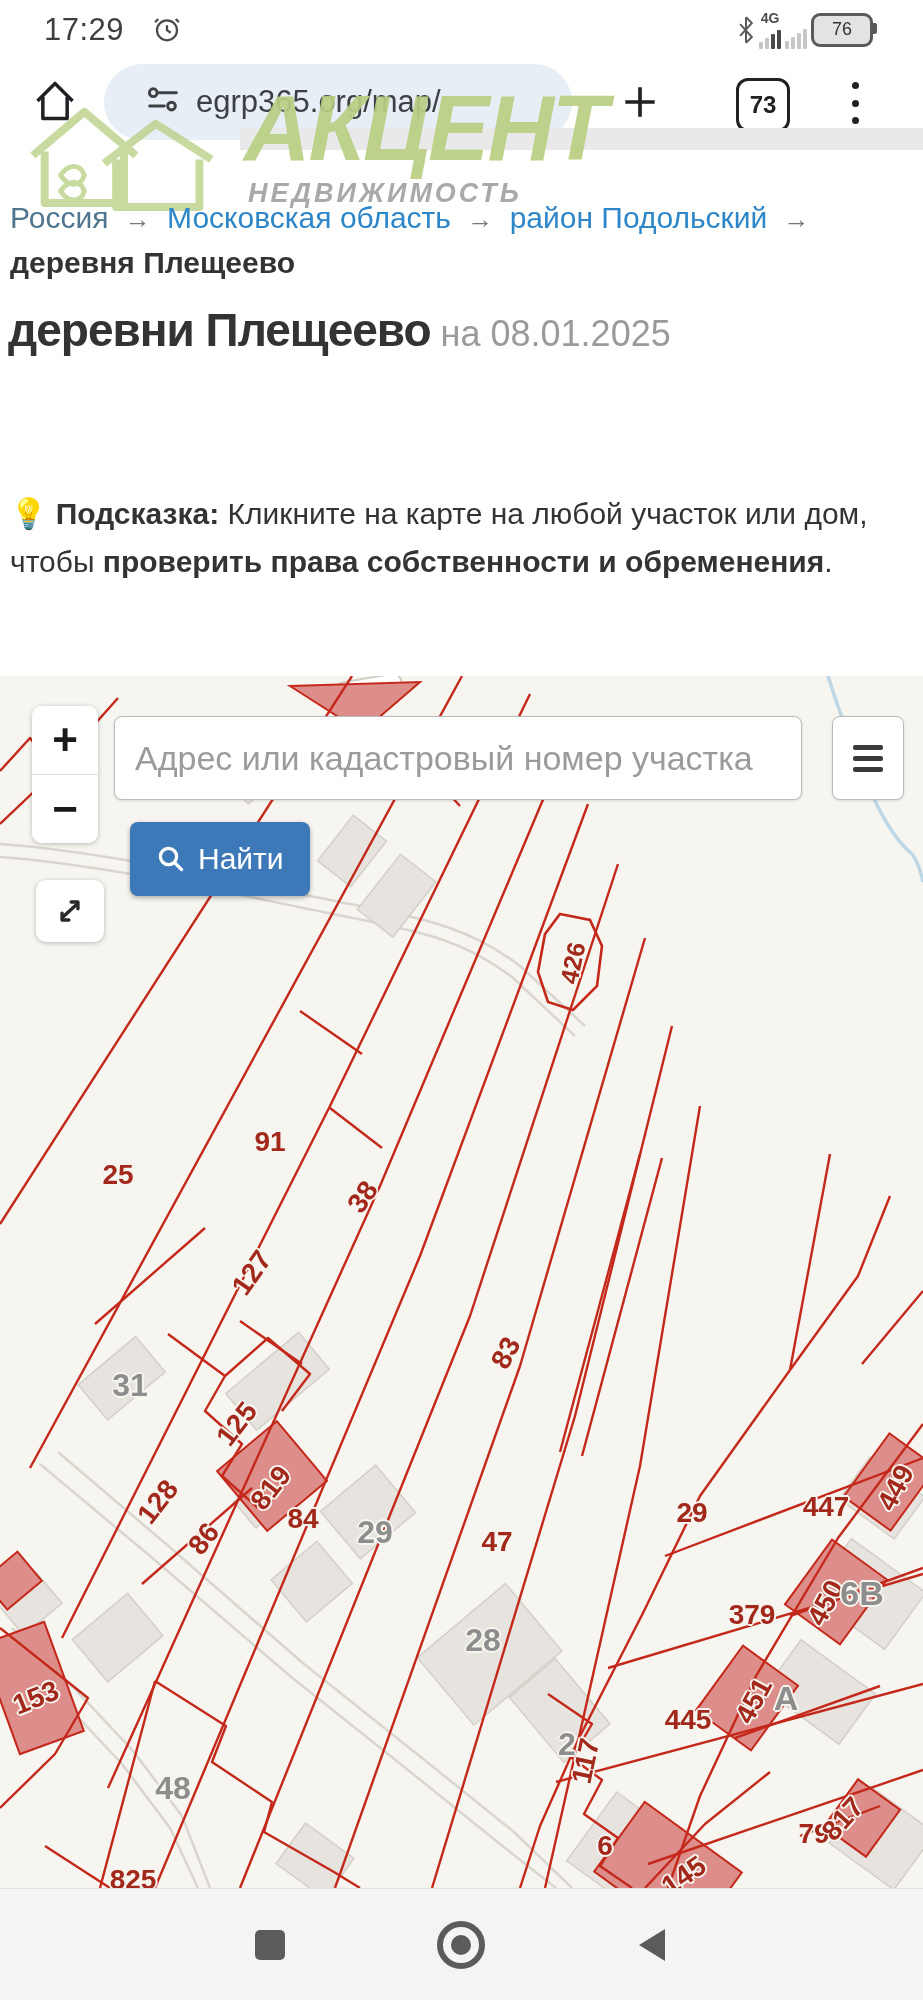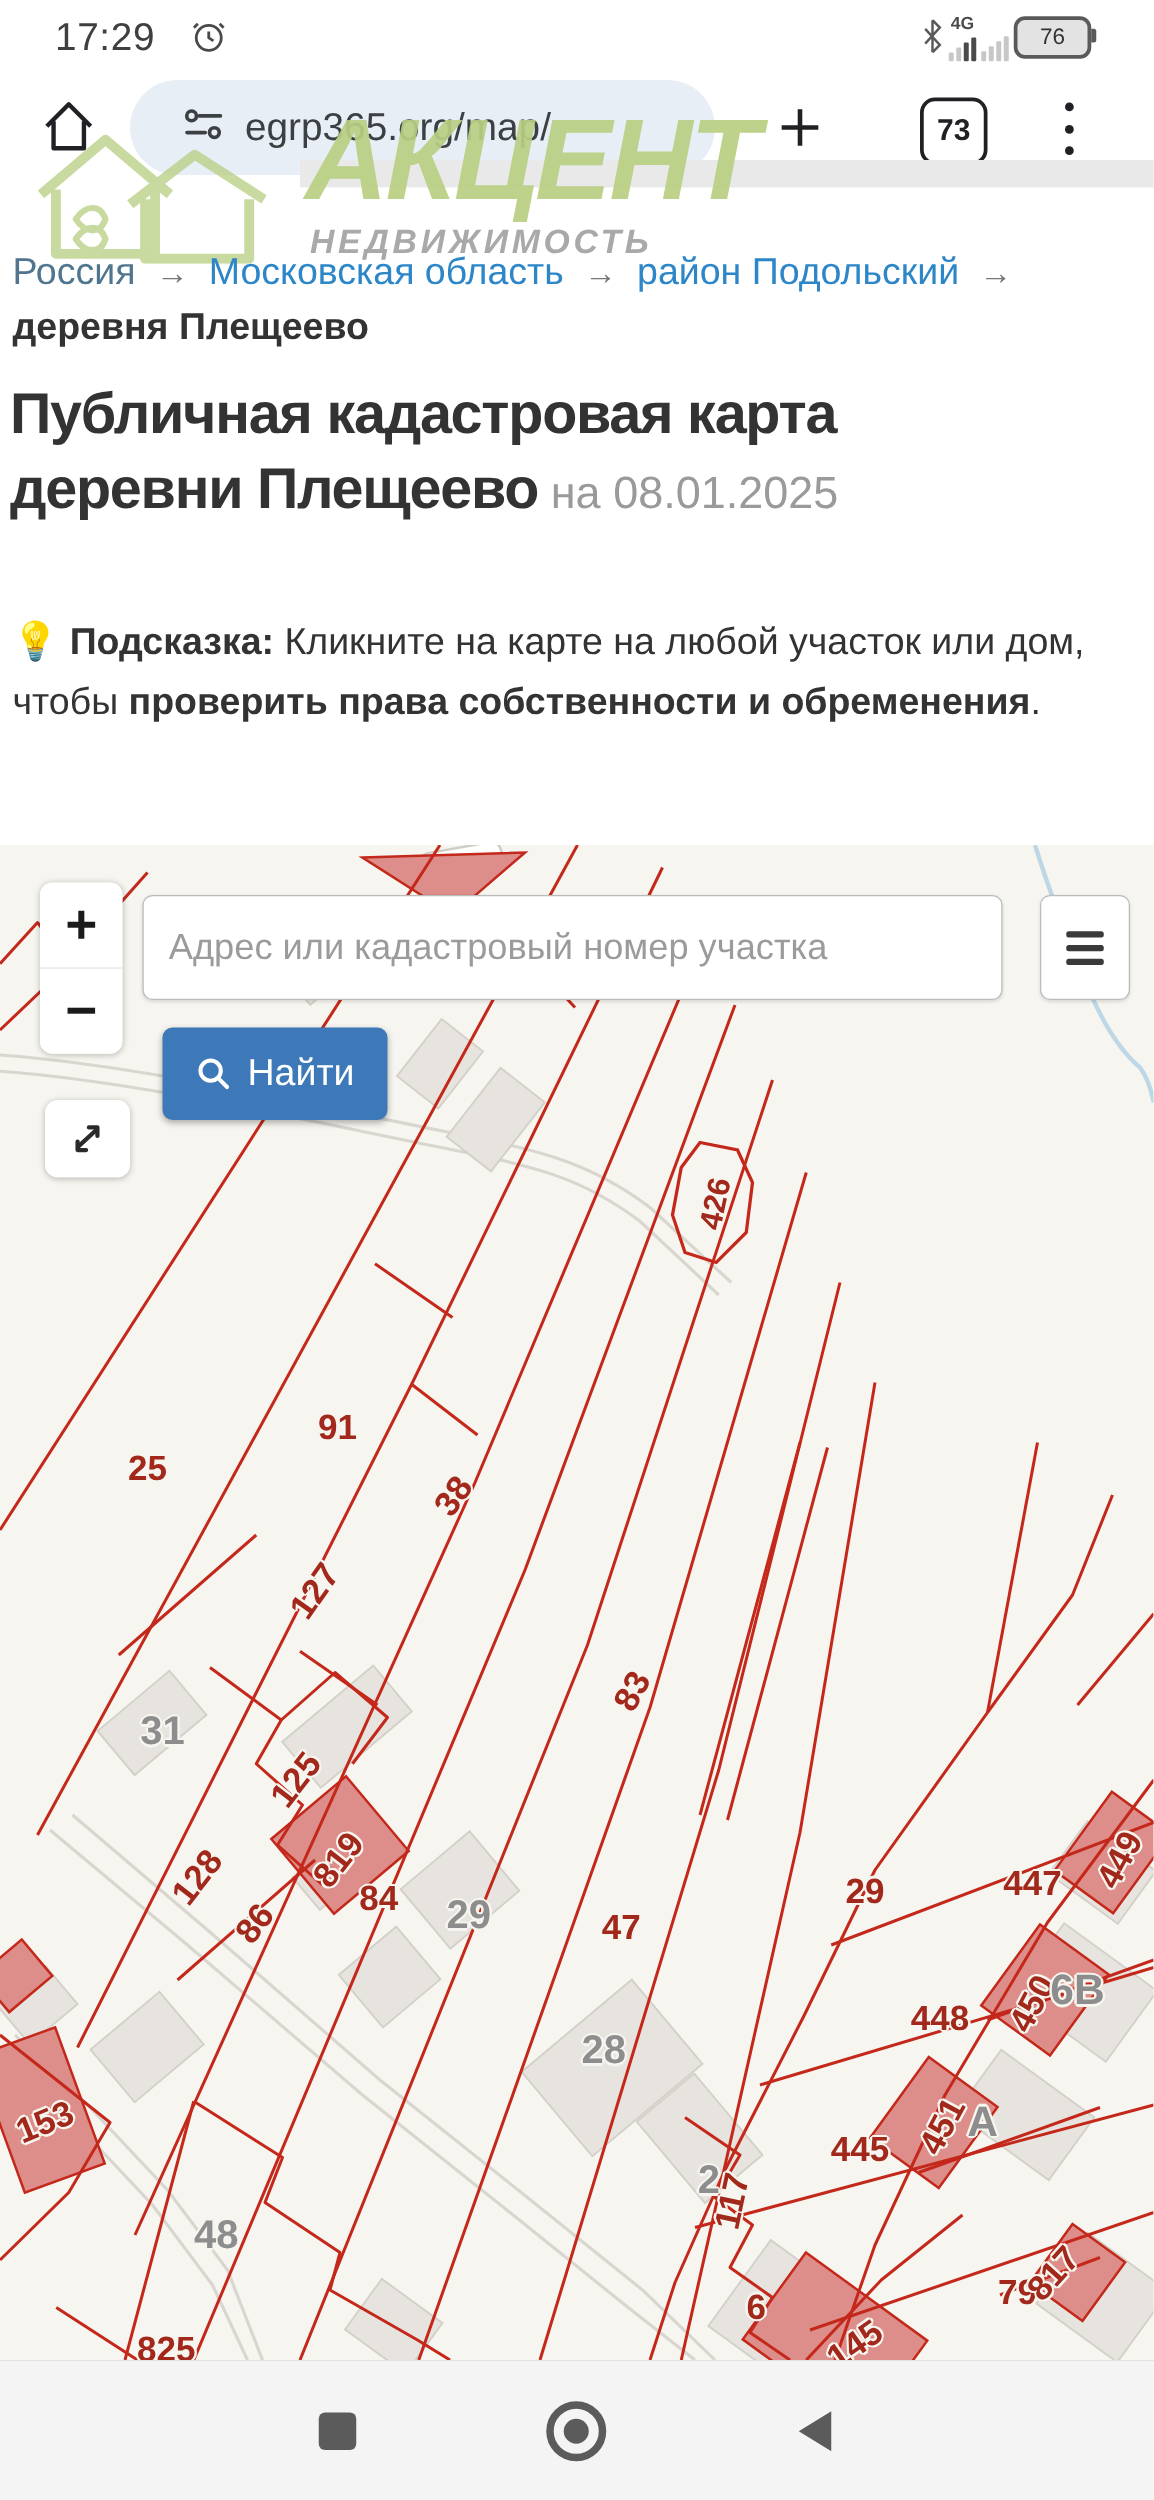--- a/index.html
+++ b/index.html
@@ -55,21 +55,21 @@
   .map{position:absolute;left:0;top:676px;width:923px;height:1212px;background:#f7f5ef;overflow:hidden;border-bottom:1px solid #ddd;}
   .map svg.canvas{position:absolute;left:0;top:0;}
   .map-label{position:absolute;transform:translate(-50%,-50%);font-weight:600;white-space:nowrap;
     text-shadow:-2px 0 #f7f5ef,2px 0 #f7f5ef,0 -2px #f7f5ef,0 2px #f7f5ef,-1px -1px #f7f5ef,1px 1px #f7f5ef,1px -1px #f7f5ef,-1px 1px #f7f5ef;}
   
   .zoom-panel{position:absolute;left:32px;top:30px;width:66px;background:#fff;border-radius:10px;box-shadow:0 1px 5px rgba(0,0,0,.25);overflow:hidden;}
   .zoom-btn{width:66px;height:68px;display:flex;align-items:center;justify-content:center;font-size:44px;font-weight:700;color:#1a1a1a;background:#fff;}
   .zoom-div{height:1px;background:#e0e0e0;}
   .fs-btn{position:absolute;left:36px;top:204px;width:68px;height:62px;background:#fff;border-radius:10px;box-shadow:0 1px 5px rgba(0,0,0,.25);display:flex;align-items:center;justify-content:center;}
   .search-box{position:absolute;left:114px;top:40px;width:688px;height:84px;background:#fff;border:1px solid #bbb;border-radius:8px;box-sizing:border-box;display:flex;align-items:center;padding:0 18px;box-shadow:0 1px 3px rgba(0,0,0,.12);}
-  .search-box input{border:none;outline:none;width:100%;font-size:29px;color:#a21caf;font-family:inherit;background:transparent;}
+  .search-box input{border:none;outline:none;width:100%;font-size:34px;color:#a21caf;font-family:inherit;background:transparent;}
   .search-box input::placeholder{color:#9b9b9b;}
   .menu-btn{position:absolute;left:832px;top:40px;width:72px;height:84px;background:#fff;border:1px solid #bbb;border-radius:8px;box-sizing:border-box;display:flex;flex-direction:column;align-items:center;justify-content:center;gap:6px;box-shadow:0 1px 3px rgba(0,0,0,.12);}
   .menu-btn i{width:30px;height:5px;background:#3a3a3a;border-radius:2px;}
   .find-btn{position:absolute;left:130px;top:146px;height:74px;background:#3d79b8;border-radius:8px;display:flex;align-items:center;gap:12px;padding:0 26px;box-shadow:0 2px 5px rgba(0,0,0,.3);}
   .find-btn span{color:#fff;font-size:30px;}
   
   .navbar{position:absolute;left:0;top:1888px;width:923px;height:112px;background:#f4f4f4;border-top:1px solid #e2e2e2;display:flex;align-items:center;}
   .nav-slot{position:absolute;top:0;height:112px;display:flex;align-items:center;justify-content:center;width:80px;}
 </style>
 </head>
@@ -162,21 +162,20 @@
   <span class="bc-link bc-first">Россия</span>
   <span class="bc-sep">→</span>
   <span class="bc-link">Московская область</span>
   <span class="bc-sep">→</span>
   <span class="bc-link">район Подольский</span>
   <span class="bc-sep">→</span>
   <span class="bc-current">деревня Плещеево</span>
 </div>
 
 <div class="h1">
-  <div>Публичная кадастровая карта</div>
   <div>
     <span>деревни Плещеево</span><span class="date"> на 08.01.2025</span>
   </div>
 </div>
 
 <div class="tip">
   <span>💡</span>
   <b>Подсказка:</b><span> Кликните на карте на любой участок или дом, чтобы </span><b>проверить права собственности и обременения</b><span>.</span>
 </div>
 
@@ -288,21 +287,21 @@
       <span class="map-label" style="left: 204px; top: 863px; font-size: 28px; color: rgb(161, 40, 26); transform: translate(-50%, -50%) rotate(-52deg);">86</span>
       <span class="map-label" style="left: 271px; top: 812px; font-size: 28px; color: rgb(161, 40, 26); transform: translate(-50%, -50%) rotate(-52deg);">819</span>
       <span class="map-label" style="left: 303px; top: 843px; font-size: 28px; color: rgb(161, 40, 26); transform: translate(-50%, -50%) rotate(0deg);">84</span>
       <span class="map-label" style="left: 375px; top: 856px; font-size: 32px; color: rgb(141, 141, 141); transform: translate(-50%, -50%) rotate(0deg);">29</span>
       <span class="map-label" style="left: 506px; top: 677px; font-size: 28px; color: rgb(161, 40, 26); transform: translate(-50%, -50%) rotate(-62deg);">83</span>
       <span class="map-label" style="left: 497px; top: 866px; font-size: 28px; color: rgb(161, 40, 26); transform: translate(-50%, -50%) rotate(0deg);">47</span>
       <span class="map-label" style="left: 483px; top: 964px; font-size: 32px; color: rgb(141, 141, 141); transform: translate(-50%, -50%) rotate(0deg);">28</span>
       <span class="map-label" style="left: 692px; top: 837px; font-size: 28px; color: rgb(161, 40, 26); transform: translate(-50%, -50%) rotate(0deg);">29</span>
       <span class="map-label" style="left: 826px; top: 831px; font-size: 28px; color: rgb(161, 40, 26); transform: translate(-50%, -50%) rotate(0deg);">447</span>
       <span class="map-label" style="left: 896px; top: 812px; font-size: 28px; color: rgb(161, 40, 26); transform: translate(-50%, -50%) rotate(-62deg);">449</span>
-      <span class="map-label" style="left: 752px; top: 939px; font-size: 28px; color: rgb(161, 40, 26); transform: translate(-50%, -50%) rotate(0deg);">448</span>
+      <span class="map-label" style="left: 752px; top: 939px; font-size: 28px; color: rgb(161, 40, 26); transform: translate(-50%, -50%) rotate(0deg);">379</span>
       <span class="map-label" style="left: 826px; top: 927px; font-size: 28px; color: rgb(161, 40, 26); transform: translate(-50%, -50%) rotate(-62deg);">450</span>
       <span class="map-label" style="left: 862px; top: 917px; font-size: 34px; color: rgb(141, 141, 141); transform: translate(-50%, -50%) rotate(0deg);">6В</span>
       <span class="map-label" style="left: 754px; top: 1025px; font-size: 28px; color: rgb(161, 40, 26); transform: translate(-50%, -50%) rotate(-62deg);">451</span>
       <span class="map-label" style="left: 786px; top: 1022px; font-size: 34px; color: rgb(141, 141, 141); transform: translate(-50%, -50%) rotate(0deg);">А</span>
       <span class="map-label" style="left: 688px; top: 1044px; font-size: 28px; color: rgb(161, 40, 26); transform: translate(-50%, -50%) rotate(0deg);">445</span>
       <span class="map-label" style="left: 586px; top: 1085px; font-size: 28px; color: rgb(161, 40, 26); transform: translate(-50%, -50%) rotate(-78deg);">117</span>
       <span class="map-label" style="left: 567px; top: 1068px; font-size: 32px; color: rgb(141, 141, 141); transform: translate(-50%, -50%) rotate(0deg);">2</span>
       <span class="map-label" style="left: 605px; top: 1170px; font-size: 28px; color: rgb(161, 40, 26); transform: translate(-50%, -50%) rotate(0deg);">6</span>
       <span class="map-label" style="left: 684px; top: 1200px; font-size: 28px; color: rgb(161, 40, 26); transform: translate(-50%, -50%) rotate(-35deg);">145</span>
       <span class="map-label" style="left: 814px; top: 1158px; font-size: 28px; color: rgb(161, 40, 26); transform: translate(-50%, -50%) rotate(0deg);">79</span>

